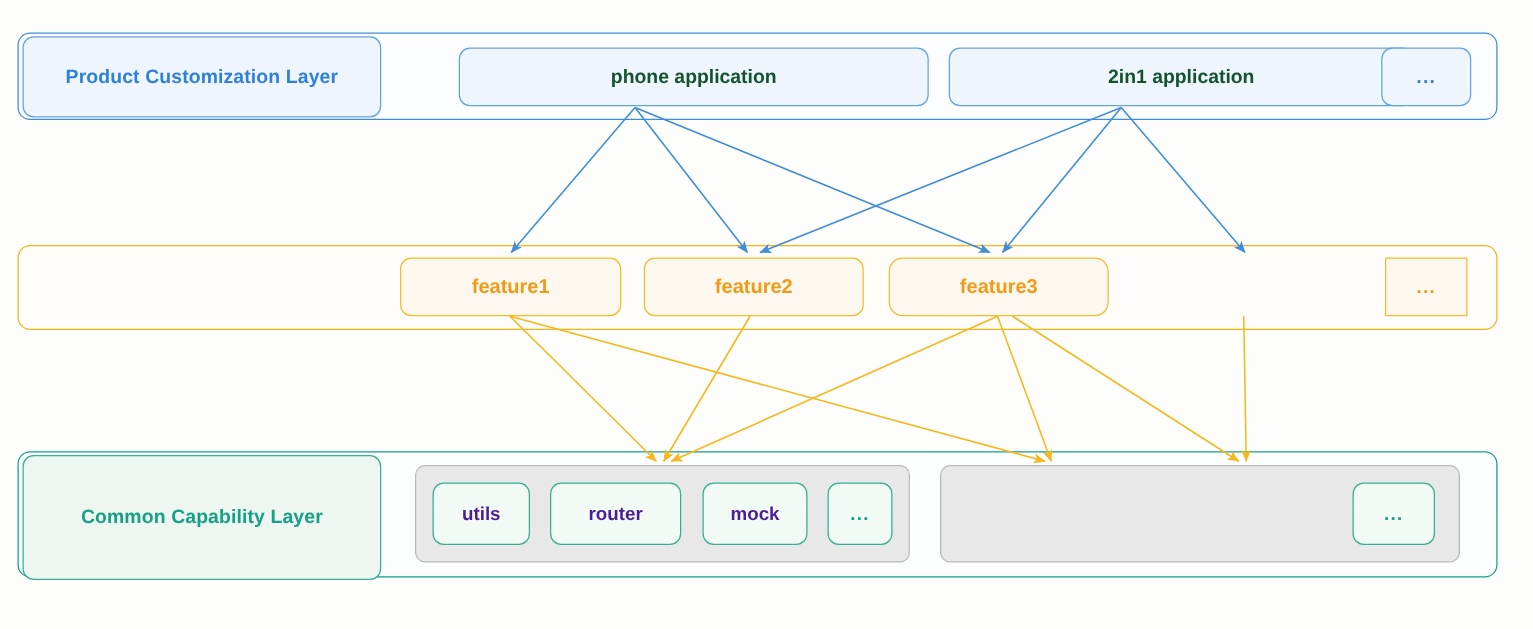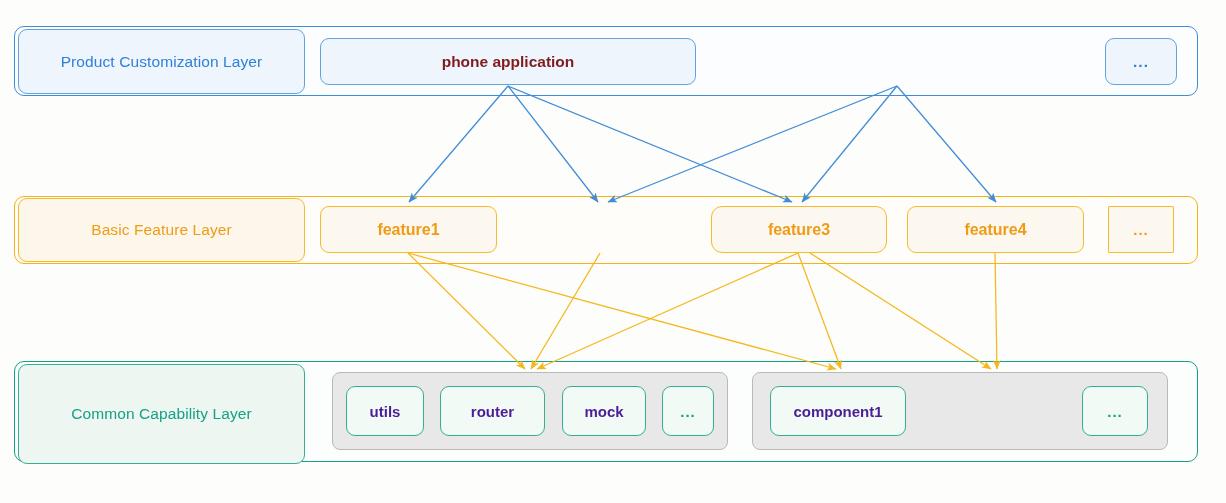--- a/index.html
+++ b/index.html
@@ -58,21 +58,21 @@
   }
 
   
   .layer-label {
     position: absolute;
     box-sizing: border-box;
     display: flex;
     align-items: center;
     justify-content: center;
     border-radius: 9px;
-    font-weight: normal;
+    font-weight: bold;
     font-size: 15.5px;
     letter-spacing: .1px;
     z-index: 3;
   }
   .label-blue {
     left: 18px; top: 29px; width: 287px; height: 65px;
     border: 1.3px solid #63a3dd;
     background: #eef5fd;
     color: #3080d8;
   }
@@ -97,23 +97,24 @@
     align-items: center;
     justify-content: center;
     font-weight: bold;
     z-index: 4;
   }
 
   .node-app {
     top: 38px; height: 47px;
     border: 1.3px solid #63a3dd;
     background: #eef5fd;
-    color: #7f1d1d;
+    color: #14532d;
     border-radius: 9px;
     font-size: 15.5px;
+    margin-left: 47px;
   }
   .node-app-dots {
     top: 38px; height: 47px;
     border: 1.3px solid #63a3dd;
     background: #eef5fd;
     color: #3080d8;
     border-radius: 9px;
     font-size: 15.5px;
     letter-spacing: 1px;
   }
@@ -171,37 +172,36 @@
 <div id="canvas">
 
   <div class="layer-band band-blue"></div>
   <div class="layer-band band-orange"></div>
   <div class="layer-band band-green"></div>
 
   <div class="group-box" style="left:332px; width:396px;"></div>
   <div class="group-box" style="left:752px; width:416px;"></div>
 
   <div class="layer-label label-blue">Product Customization Layer</div>
-  <div class="layer-label label-orange">Basic Feature Layer</div>
   <div class="layer-label label-green">Common Capability Layer</div>
 
   <div class="node node-app" style="left:320px; width:376px;">phone application</div>
+  <div class="node node-app" style="left:712px; width:372px;">2in1 application</div>
   <div class="node node-app-dots" style="left:1105px; width:72px;">...</div>
 
   <div class="node node-feature" style="left:320px; width:177px;">feature1</div>
+  <div class="node node-feature" style="left:515px; width:176px;">feature2</div>
   <div class="node node-feature" style="left:711px; width:176px;border-radius:11px;">feature3</div>
-  <div class="node node-feature" style="left:907px; width:177px;">feature4</div>
   <div class="node node-feature-dots" style="left:1108px; width:66px;">...</div>
 
   <div class="node node-cap" style="left:346px; width:78px;">utils</div>
   <div class="node node-cap" style="left:562px; width:84px;">mock</div>
   <div class="node node-cap" style="left:440px; width:105px;">router</div>
   <div class="node node-cap-dots" style="left:662px; width:52px;">...</div>
 
-  <div class="node node-cap" style="left:770px; width:136px;">component1</div>
   <div class="node node-cap-dots" style="left:1082px; width:66px;">...</div>
 
   <svg id="edges" viewBox="0 0 1226 503" xmlns="http://www.w3.org/2000/svg">
     <defs>
       <marker id="ah-blue" markerWidth="9" markerHeight="9" refX="7.2" refY="3.2" orient="auto" markerUnits="strokeWidth">
         <path d="M0,0 L7.6,3.2 L0,6.4 L1.9,3.2 z" fill="#3f8dd6"></path>
       </marker>
       <marker id="ah-orange" markerWidth="9" markerHeight="9" refX="7.2" refY="3.2" orient="auto" markerUnits="strokeWidth">
         <path d="M0,0 L7.6,3.2 L0,6.4 L1.9,3.2 z" fill="#f5b71c"></path>
       </marker>

